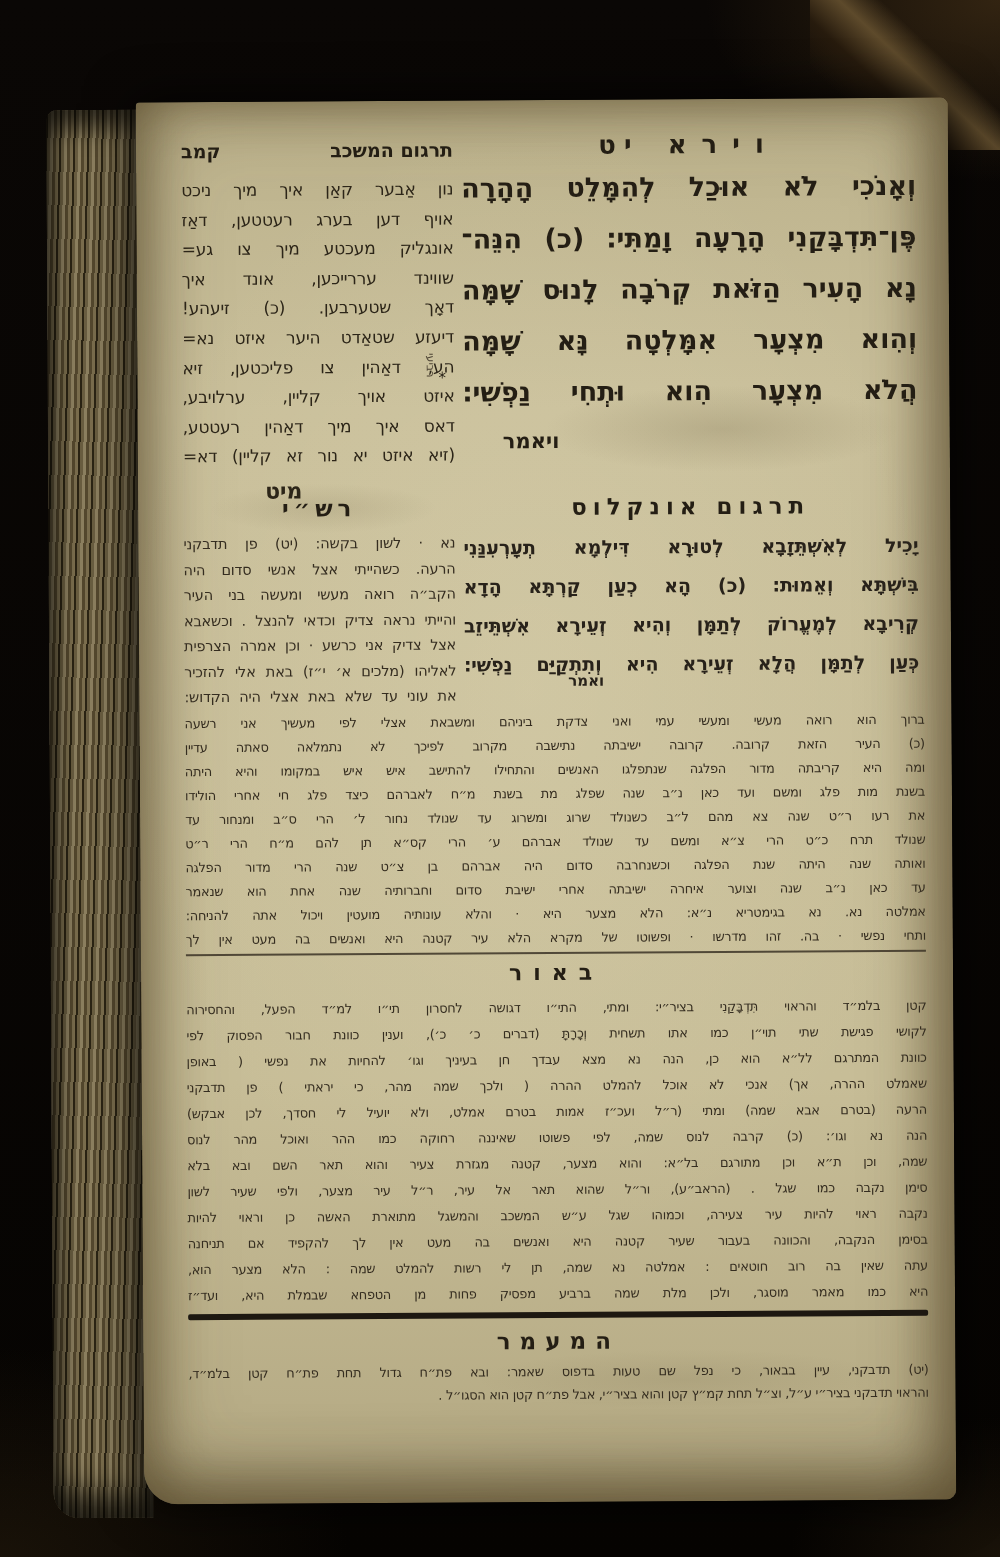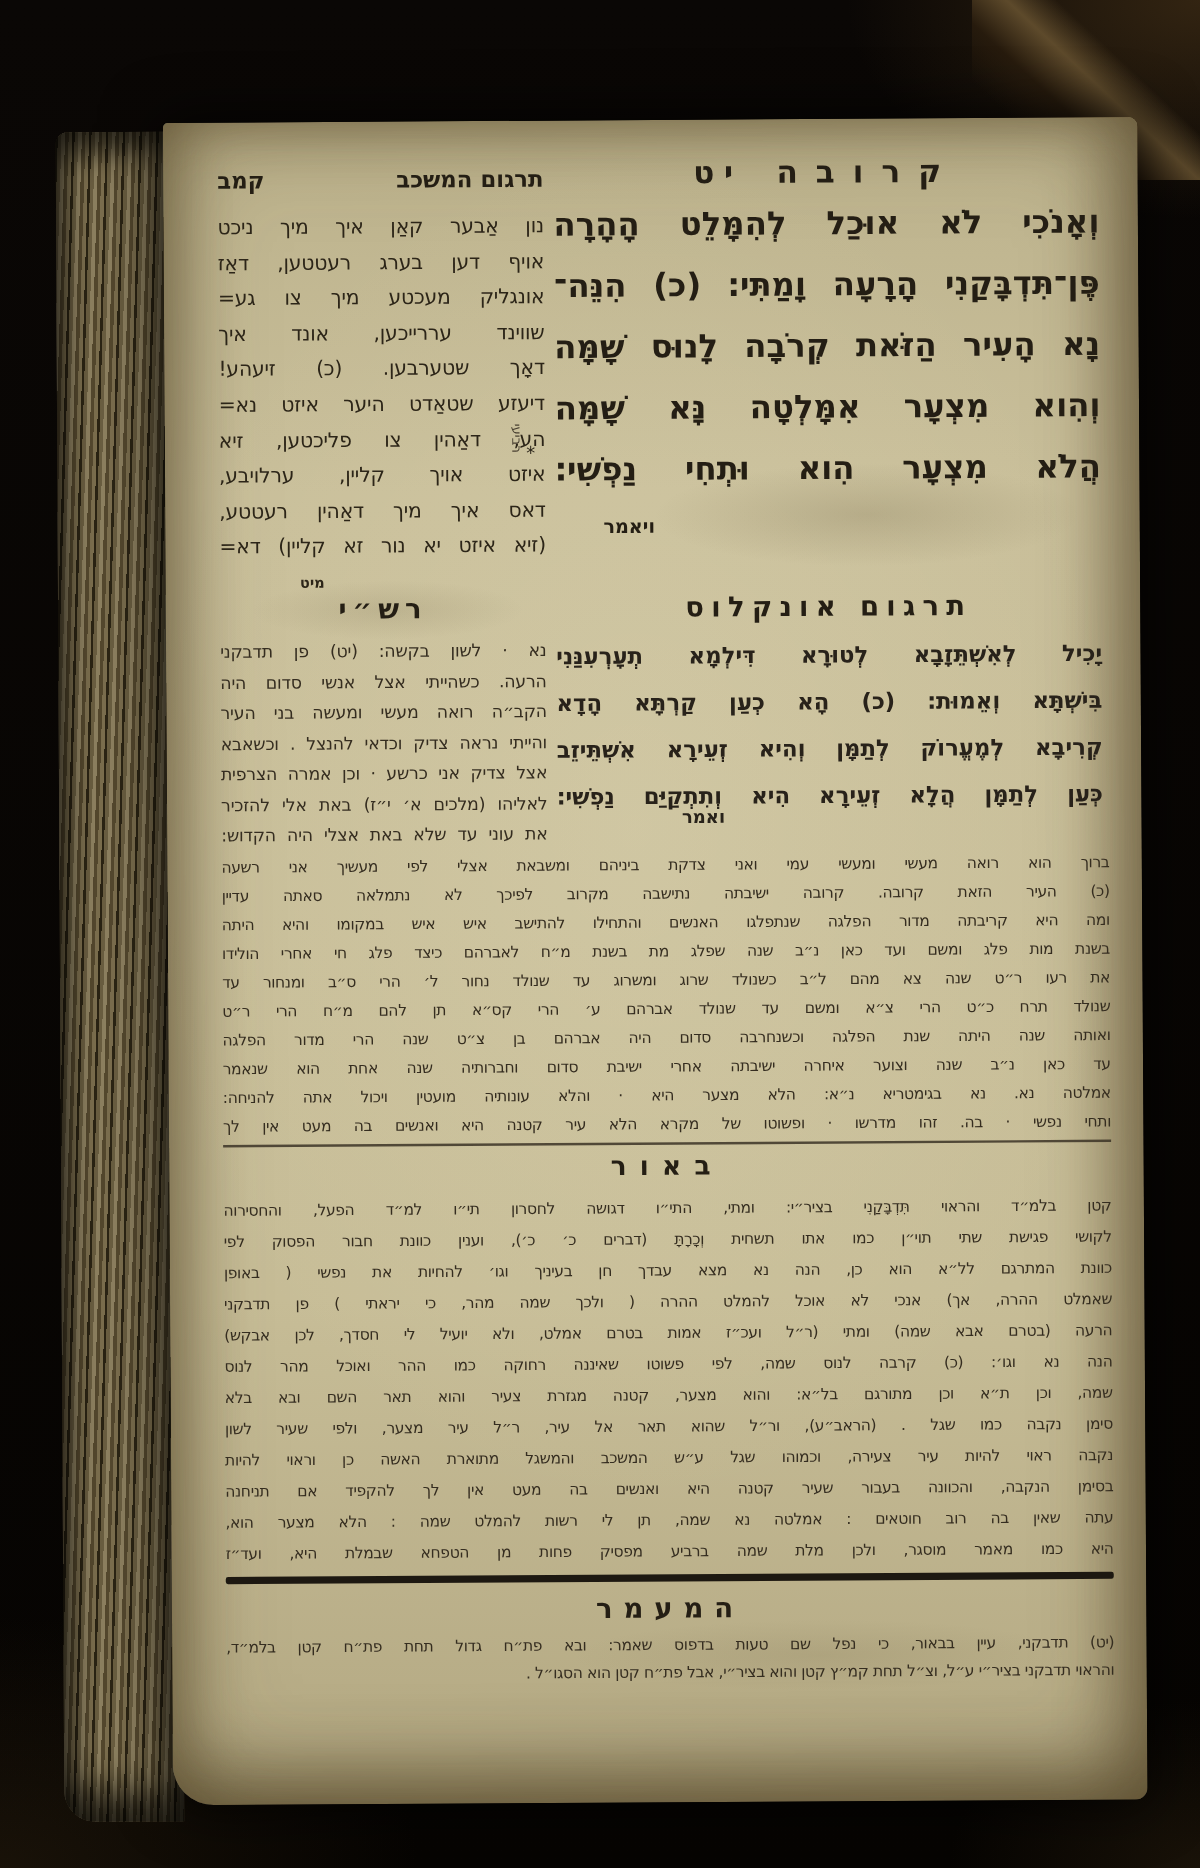--- a/index.html
+++ b/index.html
@@ -58,27 +58,27 @@
   
   .masthead{position:absolute;top:30px;left:325px;width:455px;text-align:center;color:#241e14;font-weight:bold;font-size:26px;}
   .masthead .parsha{letter-spacing:15px;}
   .masthead .chapter{letter-spacing:8px;margin-right:19px;}
 
   
   .ashk-header{position:absolute;top:38px;left:45px;width:272px;display:flex;justify-content:space-between;
     font-weight:bold;font-size:19px;color:#241e14;}
   .ashk-block{position:absolute;top:74px;left:45px;width:272px;font-size:17px;letter-spacing:-0.2px;
     color:#2c2518;line-height:29.6px;}
-  .ashk-catch{position:absolute;top:377px;left:112px;font-size:12px;font-weight:bold;color:#2c2518;}
+  .ashk-catch{position:absolute;top:377px;left:127px;font-size:22px;font-weight:bold;color:#2c2518;}
 
   
   .torah-block{position:absolute;top:62px;left:325px;width:455px;color:#241e14;
     font-size:27px;font-weight:bold;line-height:51px;}
   .torah-block .ln{height:51px;}
-  .torah-catch{position:absolute;top:329px;left:365px;font-size:16px;font-weight:bold;color:#241e14;}
+  .torah-catch{position:absolute;top:329px;left:365px;font-size:21px;font-weight:bold;color:#241e14;}
   .aliyah-note{position:absolute;top:258px;left:272px;font-size:11px;color:#4a4132;
     transform:rotate(90deg);transform-origin:center;width:42px;text-align:center;}
   .fn-star{position:absolute;top:268px;left:301px;font-size:15px;color:#241e14;}
 
   
   .onk-header{position:absolute;top:394px;left:325px;width:455px;text-align:center;
     font-size:23px;font-weight:bold;letter-spacing:6px;color:#241e14;}
   .onk-block{position:absolute;top:428px;left:325px;width:455px;font-size:19px;font-weight:bold;
     color:#28221a;line-height:39px;}
   .onk-catch{position:absolute;top:572px;left:429px;font-size:15px;font-weight:bold;color:#28221a;}
@@ -113,21 +113,21 @@
 <div class="scan-bg"></div>
 <div class="stack"></div>
 <div class="corner-curl"></div>
 
 <div class="page">
   <div class="smudge1"></div>
   <div class="smudge2"></div>
   <div class="smudge3"></div>
 
   <div class="masthead" dir="rtl">
-    <span class="parsha">קרובה</span>
+    <span class="parsha">וירא</span>
     <span class="chapter">יט</span>
   </div>
 
   <div class="ashk-header" dir="rtl">
     <span>תרגום המשכב</span>
     <span>קמב</span>
   </div>
   <div class="ashk-block" dir="rtl">
     <div class="just">נון אַבער קאַן איך מיך ניכט</div>
     <div class="just">אויף דען בערג רעטטען, דאַז</div>

